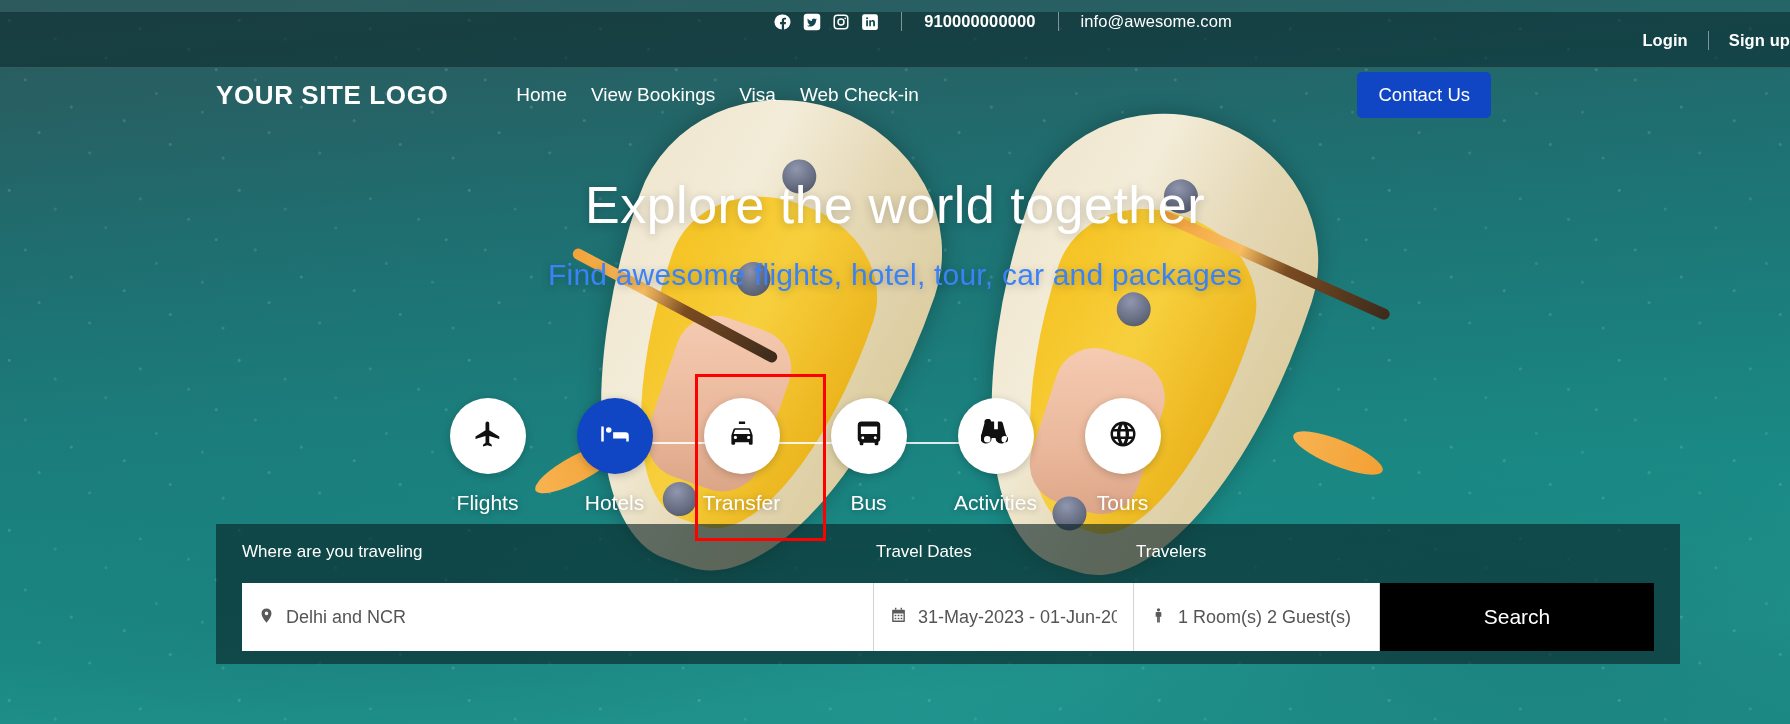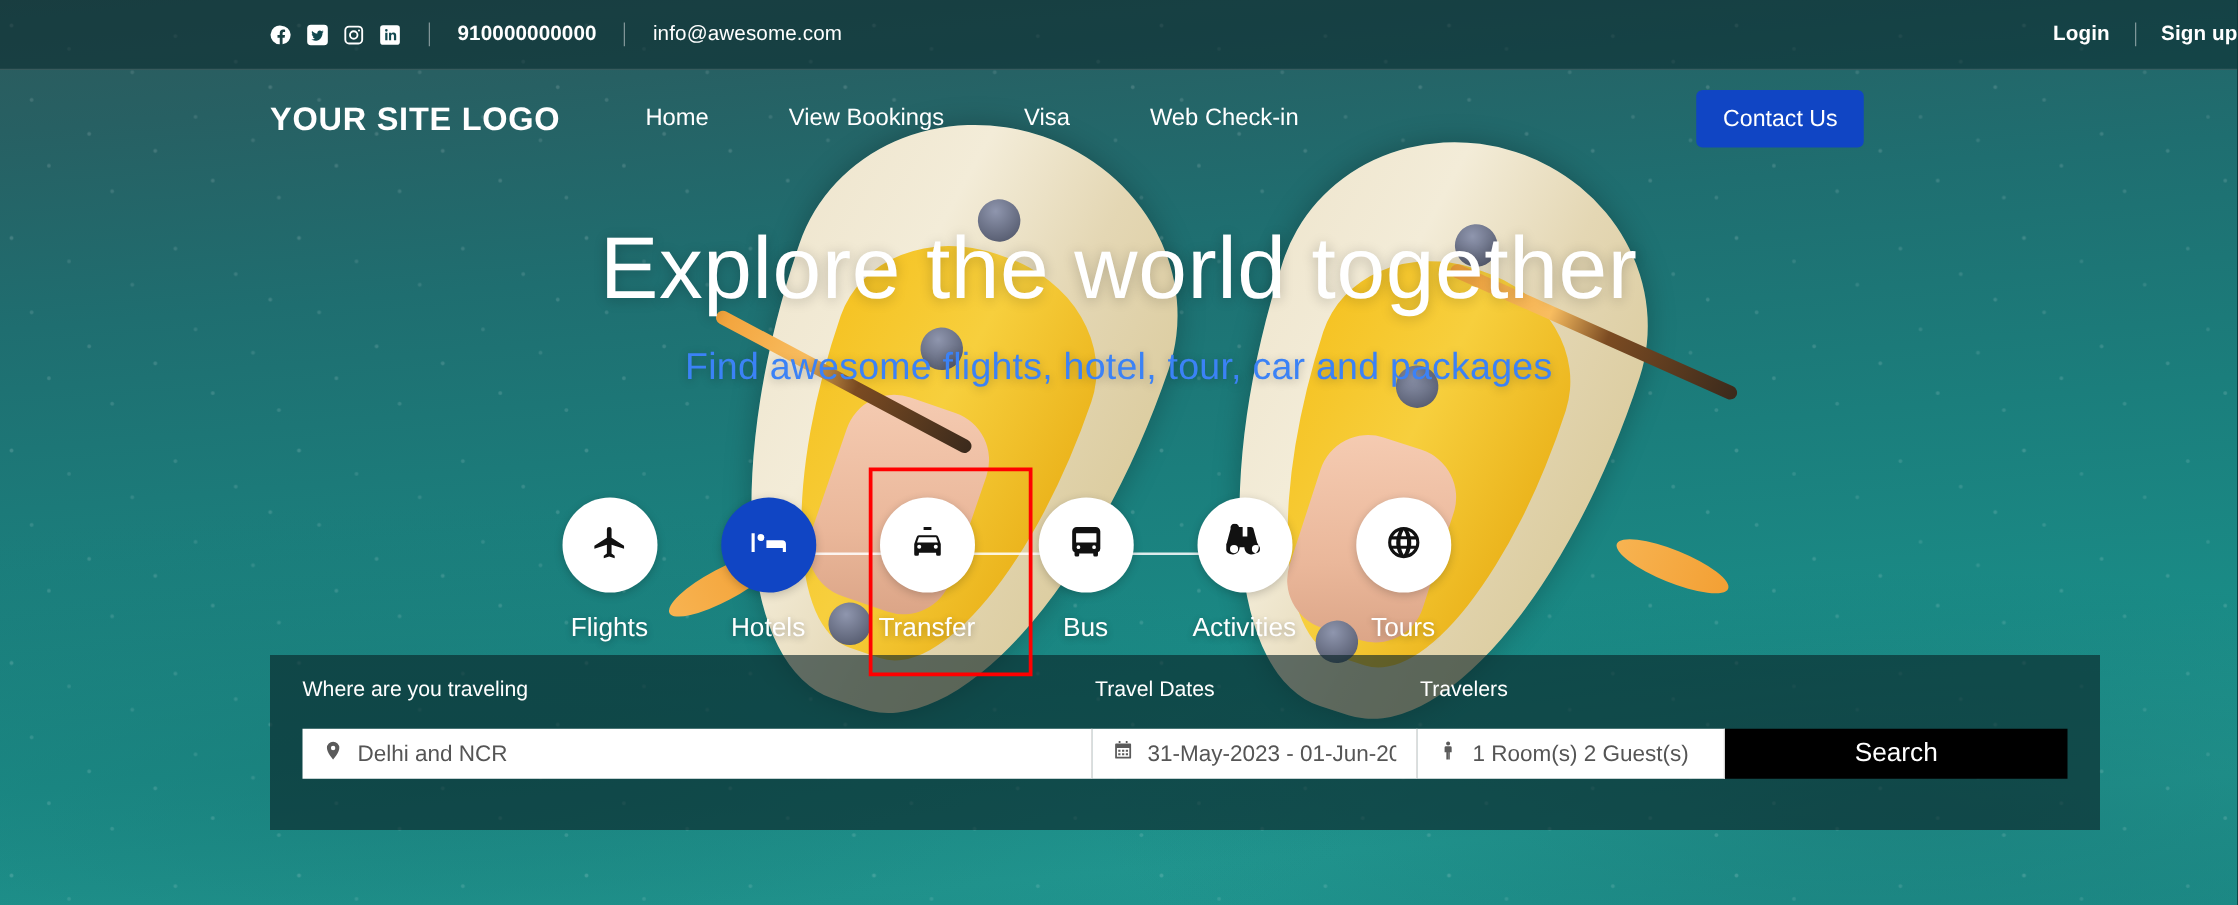--- a/index.html
+++ b/index.html
@@ -93,27 +93,28 @@
     width: 96px; height: 26px;
     border-radius: 50%;
     background: linear-gradient(90deg, #f7b351, #f3a034);
   }
   #blade1 { left: 530px; top: 455px; transform: rotate(-28deg); }
   #blade2 { left: 1290px; top: 440px; transform: rotate(22deg); }
 
   
   .topbar {
     position: absolute;
-    left: 0; top: 0;
+    left: 0; top: 12px;
     width: 1790px; height: 56px;
     background: rgba(9,38,41,.55);
     border-bottom: 1px solid rgba(255,255,255,.14);
     display: flex;
     align-items: center;
     z-index: 6;
+    flex-direction: column;
   }
   .topbar-left {
     display: flex;
     align-items: center;
     margin-left: 216px;
     gap: 0;
   }
   .social {
     display: flex;
     align-items: center;
@@ -161,21 +162,21 @@
     font-size: 26px;
     font-weight: 600;
     letter-spacing: .6px;
     cursor: pointer;
     white-space: nowrap;
   }
   .nav {
     display: flex;
     align-items: center;
     margin-left: 68px;
-    gap: 64px;
+    gap: 24px;
   }
   .nav a {
     color: #ffffff;
     font-size: 19px;
     text-decoration: none;
     white-space: nowrap;
     cursor: pointer;
   }
   .contact-btn {
     margin-left: auto;
@@ -194,21 +195,21 @@
   
   .hero {
     position: absolute;
     left: 0; top: 178px;
     width: 1790px;
     text-align: center;
     z-index: 5;
   }
   .hero h1 {
     color: #fff;
-    font-size: 70px;
+    font-size: 52px;
     font-weight: 300;
     letter-spacing: .5px;
     line-height: 1.04;
     text-shadow: 0 2px 10px rgba(0,0,0,.22);
   }
   .hero p {
     margin-top: 26px;
     color: #3b82f6;
     font-size: 30px;
     font-weight: 400;
@@ -289,21 +290,21 @@
     color: #ffffff;
     font-size: 17px;
   }
   #lbl-destination { left: 26px; }
   #lbl-dates { left: 660px; }
   #lbl-travelers { left: 920px; }
 
   .search-row {
     position: absolute;
     left: 26px; top: 59px;
-    width: 1412px; height: 40px;
+    width: 1412px; height: 68px;
     display: flex;
   }
   .input-cell {
     background: #ffffff;
     display: flex;
     align-items: center;
     padding: 0 16px;
     gap: 11px;
     cursor: text;
     border-right: 1px solid #d3d3d3;

